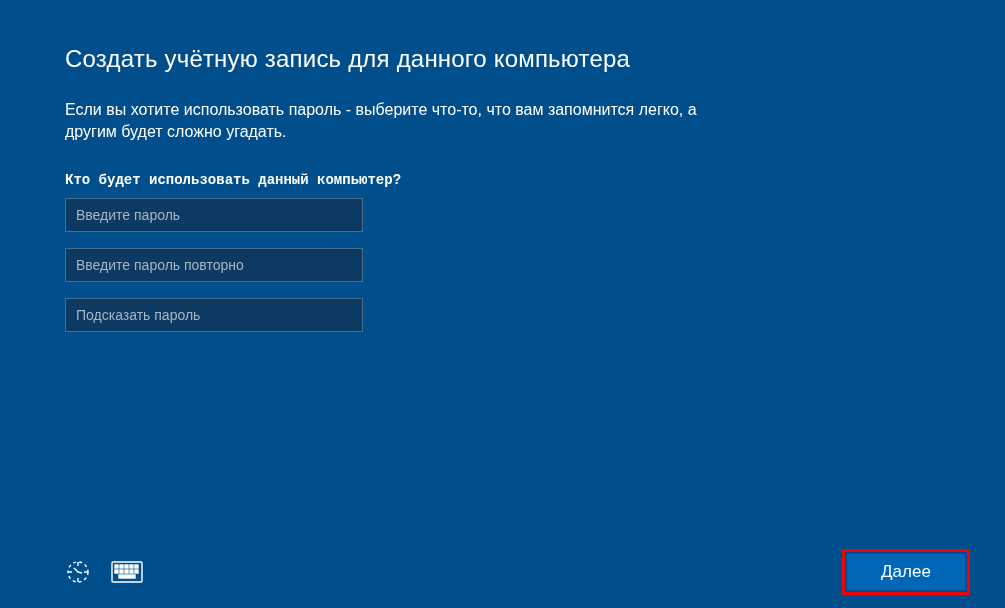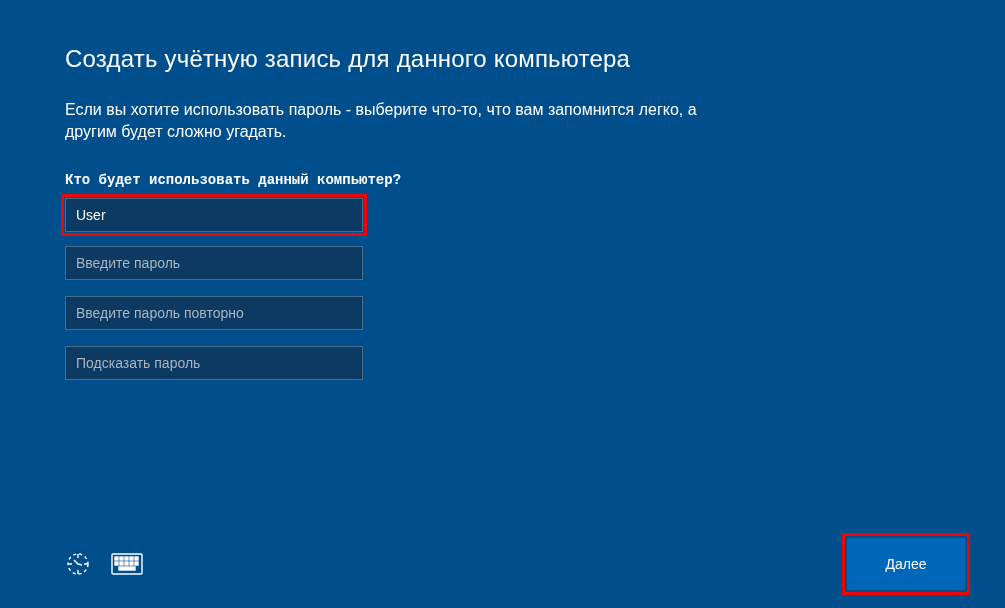--- a/index.html
+++ b/index.html
@@ -83,39 +83,38 @@
       align-items: center;
       justify-content: center;
     }
     .next-button-wrapper {
       outline: 3px solid #ea0707;
       outline-offset: 2px;
       display: inline-block;
     }
     .next-button {
       width: 118px;
-      height: 52px;
+      height: 36px;
       background: #0067b8;
       border: none;
       color: #ffffff;
-      font-size: 14px;
+      font-size: 17px;
       cursor: pointer;
       font-family: inherit;
     }
   </style>
 </head>
 <body>
 
 <div class="content">
   <h1 class="title">Создать учётную запись для данного компьютера</h1>
   <p class="subtitle">Если вы хотите использовать пароль - выберите что-то, что вам запомнится легко, а другим будет сложно угадать.</p>
 
   <div class="section-group">
     <div class="section-label">Кто будет использовать данный компьютер?</div>
-    <input type="text" class="input-field highlight-red" value="User" style="">
   </div>
 
   <div class="section-group">
     <input type="password" class="input-field" placeholder="Введите пароль" style="">
     <input type="password" class="input-field" placeholder="Введите пароль повторно" style="">
     <input type="text" class="input-field" placeholder="Подсказать пароль" style="">
   </div>
 </div>
 
 <div class="bottom-bar">

